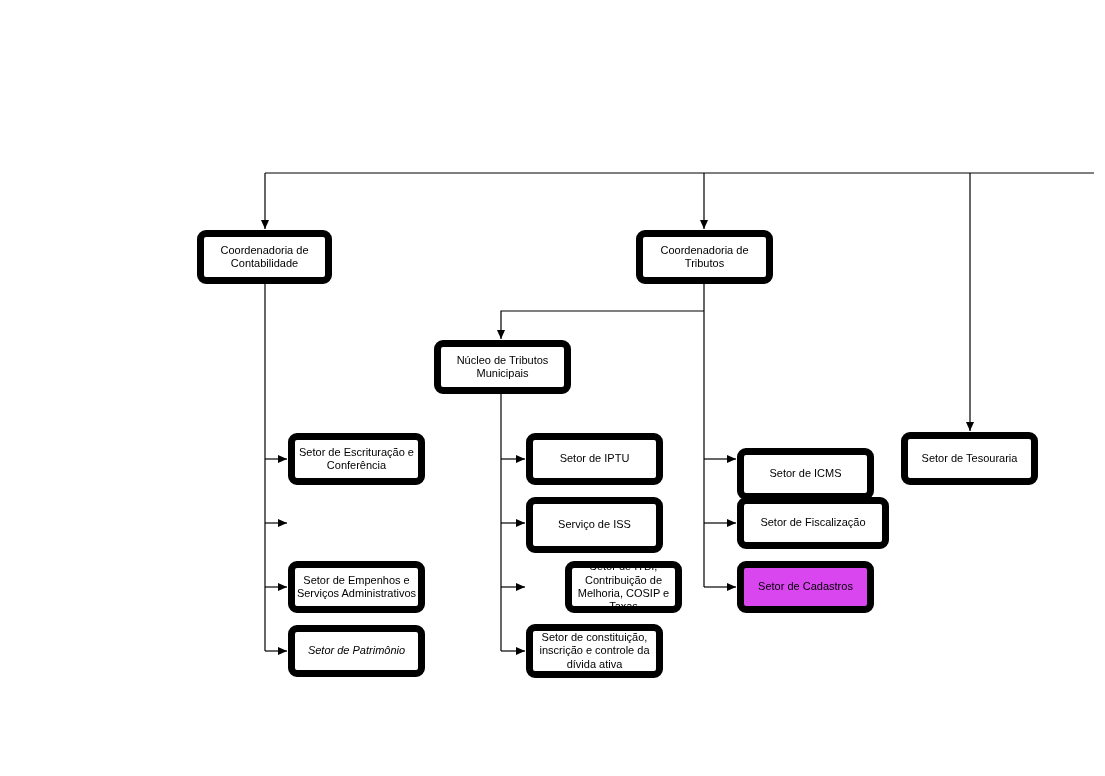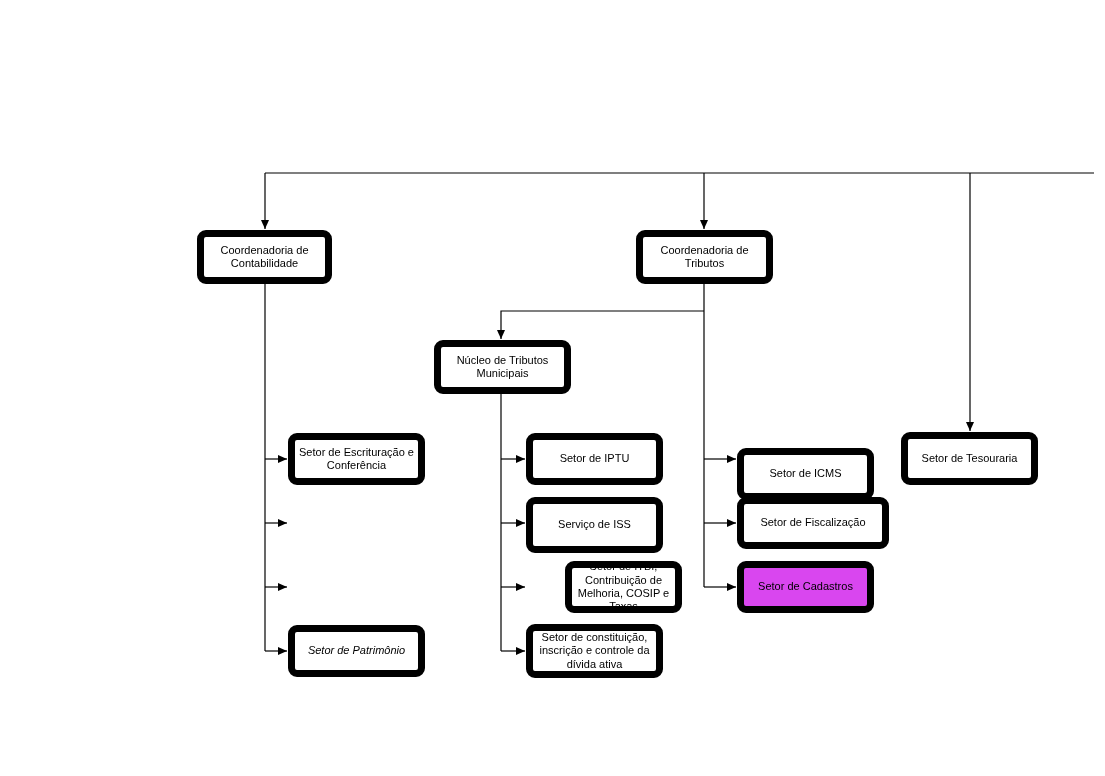--- a/index.html
+++ b/index.html
@@ -78,20 +78,23 @@
     </div>
     <div class="node" style="left: 636px; top: 230px; width: 137px; height: 54px; background: rgb(255, 255, 255); border-color: rgb(0, 0, 0); color: rgb(0, 0, 0);">
       <span>Coordenadoria de Tributos</span>
     </div>
     <div class="node" style="left: 434px; top: 340px; width: 137px; height: 54px; background: rgb(255, 255, 255); border-color: rgb(0, 0, 0); color: rgb(0, 0, 0);">
       <span>Núcleo de Tributos Municipais</span>
     </div>
     <div class="node" style="left: 288px; top: 433px; width: 137px; height: 52px; background: rgb(255, 255, 255); border-color: rgb(0, 0, 0); color: rgb(0, 0, 0);">
       <span>Setor de Escrituração e Conferência</span>
     </div>
+    <div class="node" style="left: 288px; top: 561px; width: 137px; height: 52px; background: rgb(255, 255, 255); border-color: rgb(0, 0, 0); color: rgb(0, 0, 0);">
+      <span>Setor de Empenhos e Serviços Administrativos</span>
+    </div>
     <div class="node" style="left: 288px; top: 625px; width: 137px; height: 52px; background: rgb(255, 255, 255); border-color: rgb(0, 0, 0); color: rgb(0, 0, 0); font-style: italic;">
       <span>Setor de Patrimônio</span>
     </div>
     <div class="node" style="left: 526px; top: 433px; width: 137px; height: 52px; background: rgb(255, 255, 255); border-color: rgb(0, 0, 0); color: rgb(0, 0, 0);">
       <span>Setor de IPTU</span>
     </div>
     <div class="node" style="left: 526px; top: 497px; width: 137px; height: 56px; background: rgb(255, 255, 255); border-color: rgb(0, 0, 0); color: rgb(0, 0, 0);">
       <span>Serviço de ISS</span>
     </div>
     <div class="node" style="left: 526px; top: 561px; width: 117px; height: 52px; background: rgb(255, 255, 255); border-color: rgb(0, 0, 0); color: rgb(0, 0, 0); margin-left: 39px;">

